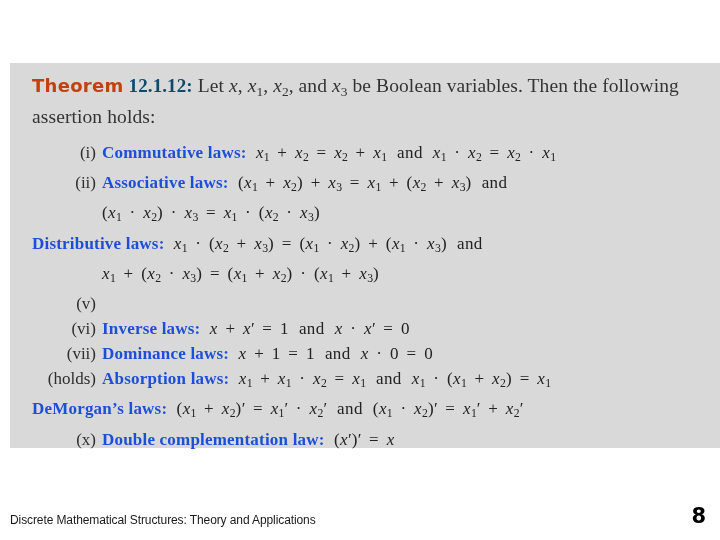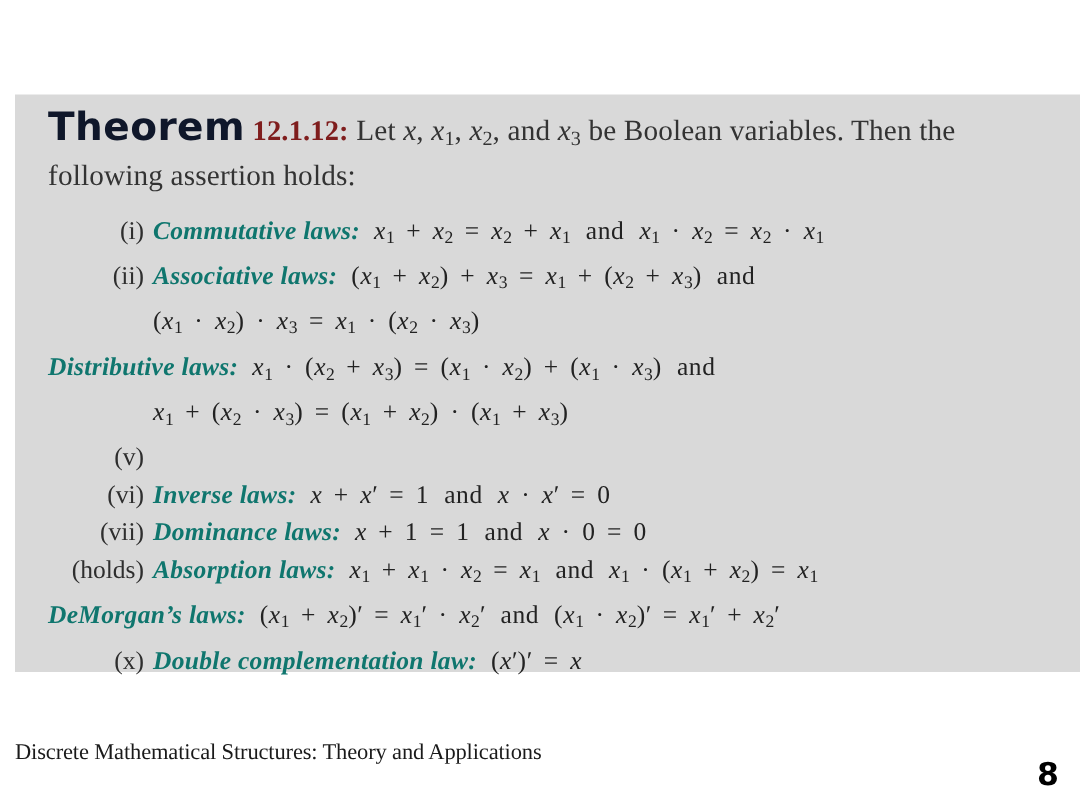--- a/index.html
+++ b/index.html
@@ -31,28 +31,28 @@
   #theorem-heading {
     color: #333333;
     font-size: 19.5px;
     line-height: 25px;
     width: 672px;
     letter-spacing: .1px;
   }
   #theorem-heading .thm-word {
     font-family: "DejaVu Sans", sans-serif;
     font-weight: bold;
-    font-size: 26px;
-    color: #0f172a;
+    font-size: 18px;
+    color: #c2410c;
     letter-spacing: .3px;
   }
   #theorem-heading .thm-num {
     font-weight: bold;
     font-size: 19px;
-    color: #7f1d1d;
+    color: #0c4a6e;
   }
 
   
   #laws-list {
     margin-top: 11px;
     width: 680px;
   }
   .law-row {
     display: flex;
     align-items: baseline;
@@ -68,23 +68,22 @@
     font-size: 17px;
     color: #2e2e2e;
     box-sizing: border-box;
   }
   .law-body {
     flex: 1 1 auto;
     font-size: 17px;
     white-space: nowrap;
   }
   .law-name {
-    font-style: italic;
     font-weight: 600;
-    color: #0f766e;
+    color: #1d4ed8;
     letter-spacing: .2px;
   }
   .law-cont .law-num { visibility: hidden; }
 
   .formula {
     font-style: italic;
     letter-spacing: .4px;
   }
   .formula .op,
   .formula .paren,
@@ -104,23 +103,23 @@
   }
   .prime {
     font-style: normal;
     letter-spacing: 0;
   }
 
   
   #footer-title {
     position: absolute;
     left: 10px;
-    top: 494px;
-    font-family: Liberation Serif, serif;
-    font-size: 15px;
+    top: 513px;
+    font-family: Liberation Sans, sans-serif;
+    font-size: 12px;
     color: #1a1a1a;
     letter-spacing: -0.1px;
     white-space: nowrap;
   }
   #footer-page {
     position: absolute;
     right: 14px;
     top: 504px;
     font-family: "DejaVu Sans", sans-serif;
     font-weight: bold;

